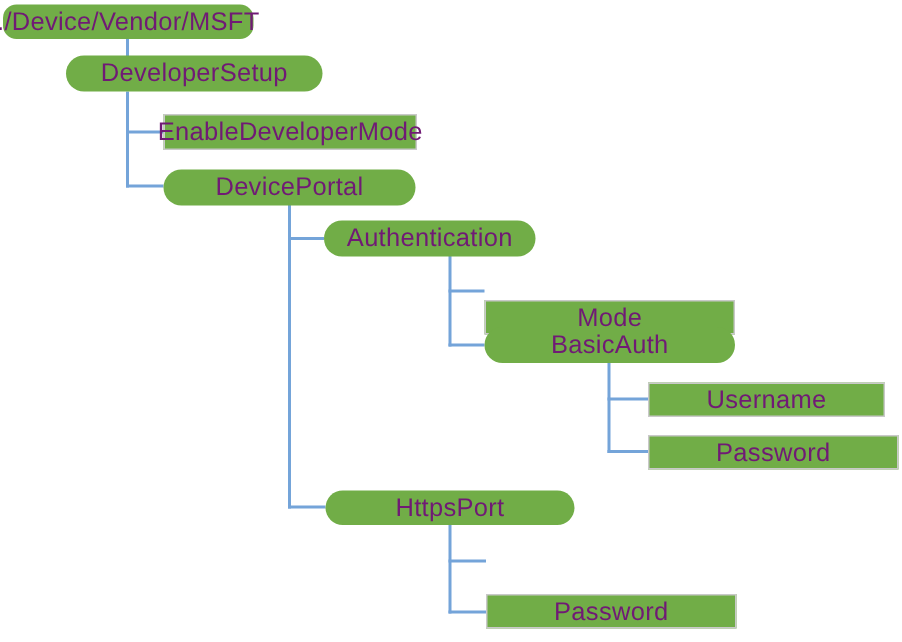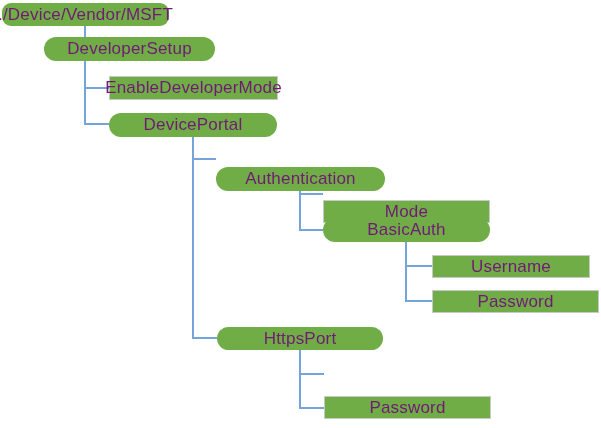--- a/index.html
+++ b/index.html
@@ -63,21 +63,21 @@
   <div class="conn" style="left:405px; top:300px; width:27px; height:2px;"></div>
 
   <div class="conn" style="left:299px; top:349px; width:2px;  height:60px;"></div>
   <div class="conn" style="left:299px; top:373px; width:25px; height:2px;"></div>
   <div class="conn" style="left:299px; top:407px; width:25px; height:2px;"></div>
 
   <div class="node rounded" style="left:2px;   top:3px;   width:167px; height:23px;">./Device/Vendor/MSFT</div>
   <div class="node capsule" style="left:20px;   top:37px;  width:171px; height:24px;margin-left:24px;">DeveloperSetup</div>
   <div class="node rect" style="left:109px; top:76px;  width:169px; height:24px;">EnableDeveloperMode</div>
   <div class="node capsule" style="left:109px; top:113px; width:168px; height:24px;">DevicePortal</div>
-  <div class="node capsule" style="left:216px; top:147px; width:169px; height:24px;margin-top:20px;">Authentication</div>
+  <div class="node capsule" style="left:216px; top:147px; width:141px; height:24px;">Authentication</div>
   <div class="node rect" style="left:323px; top:183px; width:167px; height:23px;margin-top:17px;">Mode</div>
   <div class="node capsule" style="left:323px; top:218px; width:167px; height:24px;">BasicAuth</div>
   <div class="node rect" style="left:432px; top:255px; width:158px; height:23px;">Username</div>
   <div class="node rect" style="left:432px; top:290px; width:167px; height:23px;">Password</div>
   <div class="node capsule" style="left:217px; top:327px; width:166px; height:23px;">HttpsPort</div>
   <div class="node rect" style="left:324px; top:396px; width:167px; height:23px;">Password</div>
 
 </div>
 
 </body></html>

